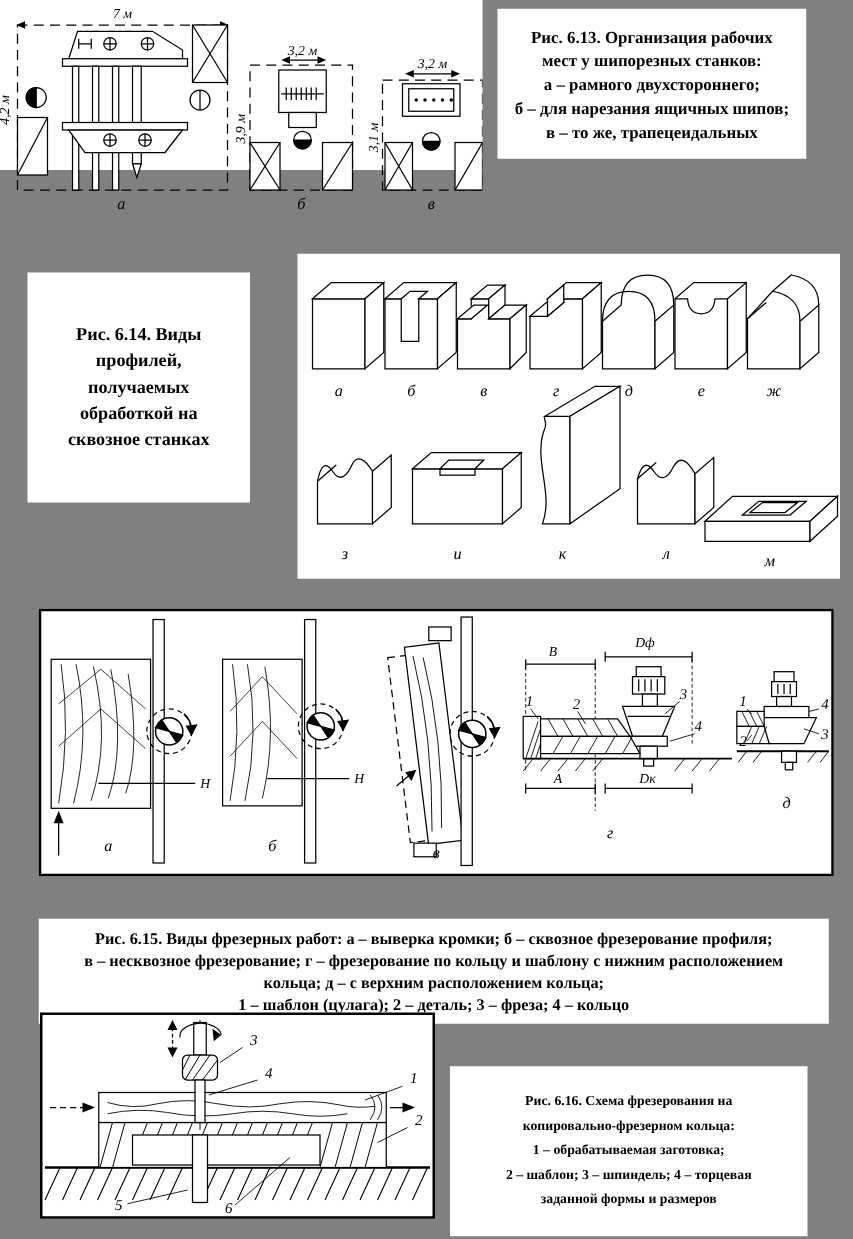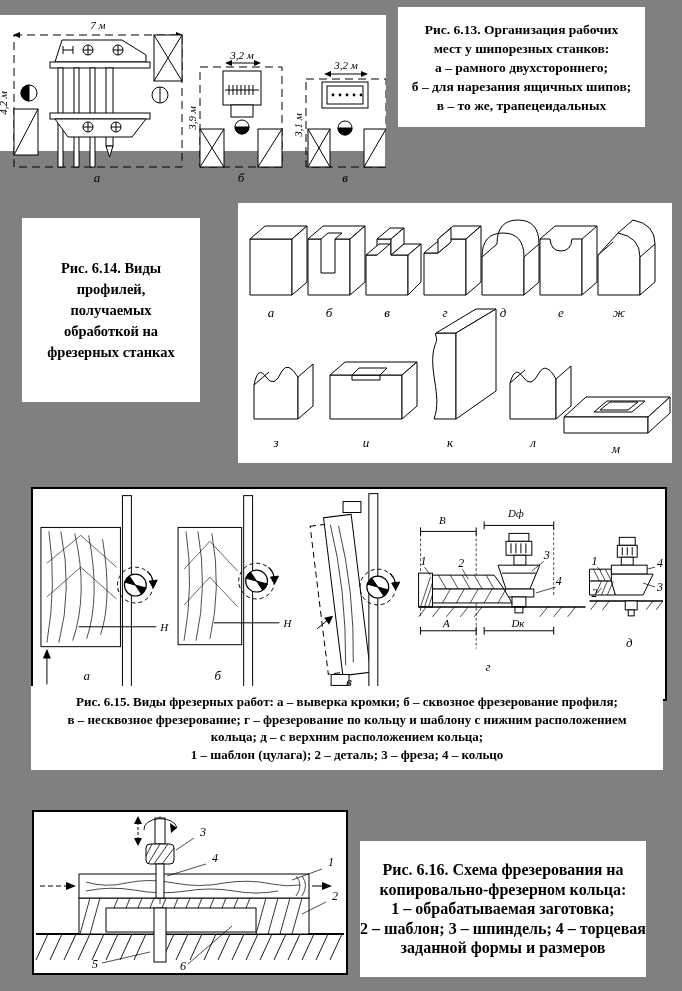--- a/index.html
+++ b/index.html
@@ -5,34 +5,34 @@
   html,body{margin:0;padding:0;background:#808080;}
   .page{position:relative;width:682px;height:991px;background:#808080;overflow:hidden;
         font-family:"Liberation Serif",serif;color:#000;}
   .panel,.box{position:absolute;background:#fff;}
   .bordered{border:2px solid #000;}
   .cap{display:flex;flex-direction:column;justify-content:center;align-items:center;
        text-align:center;font-weight:bold;}
   .cap613{font-size:13.5px;line-height:19px;}
   .cap614{font-size:14.5px;line-height:21px;}
   .cap615{font-size:13px;line-height:17.5px;}
-  .cap616{font-size:16px;line-height:19.5px;}
+  .cap616{font-size:11px;line-height:19.5px;margin-top:12px;}
   svg{display:block;}
   svg text{fill:#000;}
   .dim{font:italic 11px "Liberation Serif",serif;}
   .sub{font:italic 13px "Liberation Serif",serif;}
   .pn{font:italic 12px "Liberation Serif",serif;}
   .mid{text-anchor:middle;}
 </style>
 </head>
 <body>
 
 <div class="page">
 
-  <section class="panel" style="left:0;top:15px;width:386px;height:136px">
+  <section class="panel" style="left:0;top:0;width:386px;height:136px">
     <svg width="386" height="172" viewBox="0 0 386 172">
 
       <g stroke="#000" fill="none">
         <rect x="14" y="20" width="168" height="132" stroke-dasharray="8 5"></rect>
         <polygon points="20,17 20,23 13,20" fill="#000" stroke="none"></polygon>
         <polygon points="176,17 176,23 183,20" fill="#000" stroke="none"></polygon>
         <g>
           <polygon points="55,47 62,25 122,25 146,40 146,47" fill="#fff"></polygon>
           <circle cx="88" cy="35" r="5" fill="#fff"></circle>
             <path d="M83,35 H93 M88,30 V40"></path>
@@ -140,21 +140,21 @@
     <div>а – рамного двухстороннего;</div>
     <div>б – для нарезания ящичных шипов;</div>
     <div>в – то же, трапецеидальных</div>
   </section>
 
   <section class="box cap cap614" style="left:22px;top:218px;width:178px;height:184px">
     <div>Рис. 6.14. Виды</div>
     <div>профилей,</div>
     <div>получаемых</div>
     <div>обработкой на</div>
-    <div>фрезерных станках</div>
+    <div>сквозное станках</div>
   </section>
 
   <section class="panel" style="left:238px;top:203px;width:434px;height:260px">
     <svg width="434" height="260" viewBox="0 0 434 260">
       <g stroke="#000" fill="#fff">
 
         <path d="M12,36 H54 V92 H12 Z"></path>
           <path d="M12,36 L27,23 H69 L54,36 Z"></path>
           <path d="M54,36 L69,23 V79 L54,92 Z"></path>
 
@@ -336,21 +336,21 @@
       </g>
       <text x="128" y="142" class="dim">Н</text>
       <text x="252" y="138" class="dim">Н</text>
       <text x="54" y="192" class="sub mid">а</text>
       <text x="186" y="192" class="sub mid">б</text>
       <text x="318" y="198" class="sub mid">в</text>
       <text x="458" y="182" class="sub mid">г</text>
     </svg>
   </section>
 
-  <section class="box cap cap615" style="left:31px;top:686px;width:632px;height:84px">
+  <section class="box cap cap615" style="left:31px;top:735px;width:632px;height:84px">
     <div>Рис. 6.15. Виды фрезерных работ: а – выверка кромки; б – сквозное фрезерование профиля;</div>
     <div>в – несквозное фрезерование; г – фрезерование по кольцу и шаблону с нижним расположением</div>
     <div>кольца; д – с верхним расположением кольца;</div>
     <div>1 – шаблон (цулага); 2 – деталь; 3 – фреза; 4 – кольцо</div>
   </section>
 
   <section class="panel bordered" style="left:32px;top:810px;width:312px;height:161px">
     <svg width="312" height="161" viewBox="0 0 312 161">
       <g stroke="#000" fill="none">
         <path stroke-width="2" d="M2,122 H310"></path>

